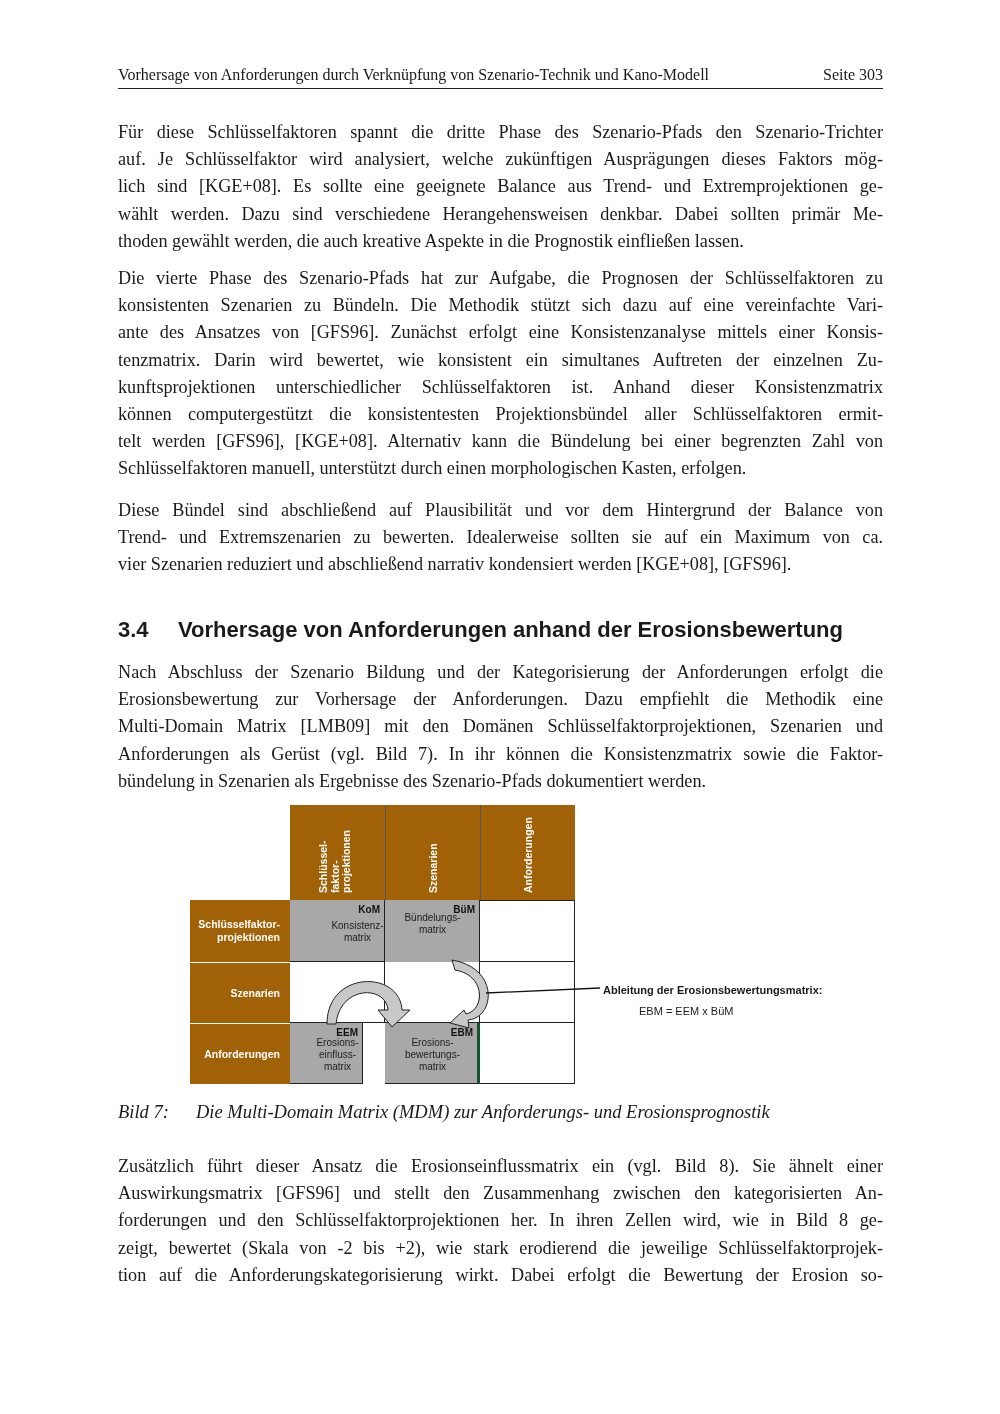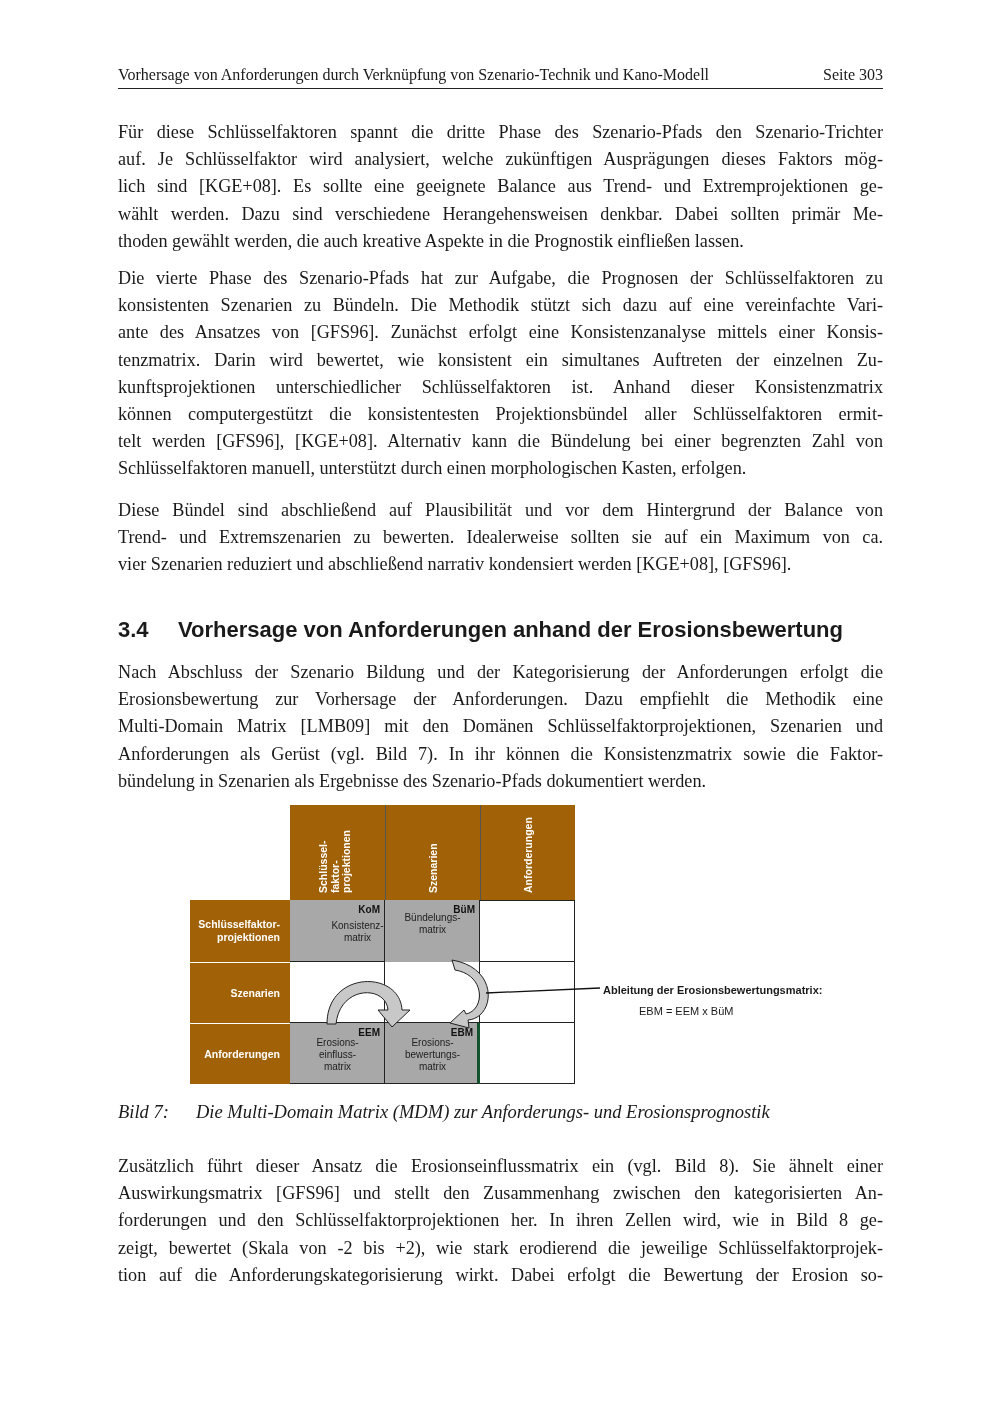--- a/index.html
+++ b/index.html
@@ -128,21 +128,21 @@
       <div>Bündelungs-</div>
       <div>matrix</div>
     </div>
   </div>
   <div class="cell wht" style="left:460px; top:900px; width:95px; height:62px; border:1px solid #222; border-left:none;"></div>
 
   <div class="cell wht" style="left:270px; top:962px; width:95px; height:61px; border-bottom:1px solid #222; border-right:1px solid #222;"></div>
   <div class="cell wht" style="left:365px; top:962px; width:95px; height:61px; border-bottom:1px solid #222; border-right:1px solid #222;"></div>
   <div class="cell wht" style="left:460px; top:962px; width:95px; height:61px; border-bottom:1px solid #222; border-right:1px solid #222;"></div>
 
-  <div class="cell gry" style="left:270px; top:1023px; width:95px; height:61px; border-bottom:1px solid #222; border-right:1px solid #222;">
+  <div class="cell gry" style="left:270px; top:1023px; width:73px; height:61px; border-bottom:1px solid #222; border-right:1px solid #222;">
     <span class="abbr" style="right:4px; top:4px;">EEM</span>
     <div class="cname" style="left:0; width:95px; top:14px;">
       <div>Erosions-</div>
       <div>einfluss-</div>
       <div>matrix</div>
     </div>
   </div>
   <div class="cell gry" style="left:365px; top:1023px; width:95px; height:61px; border-bottom:1px solid #222; border-right:3px solid #14532d;">
     <span class="abbr" style="right:4px; top:4px;">EBM</span>
     <div class="cname" style="left:0; width:95px; top:14px;">

